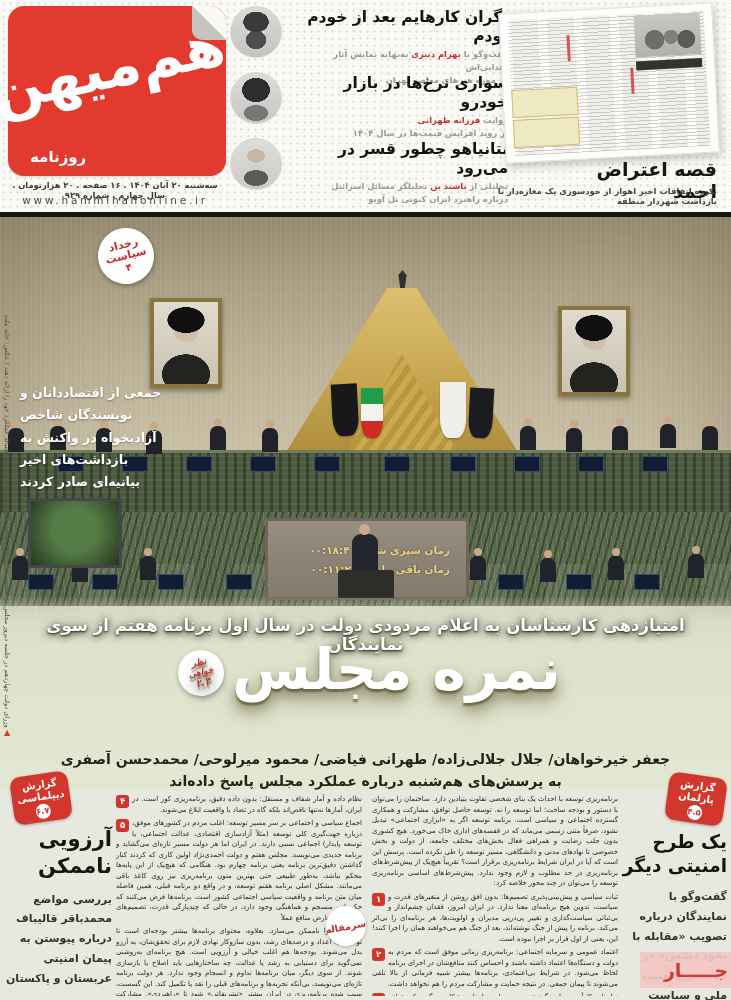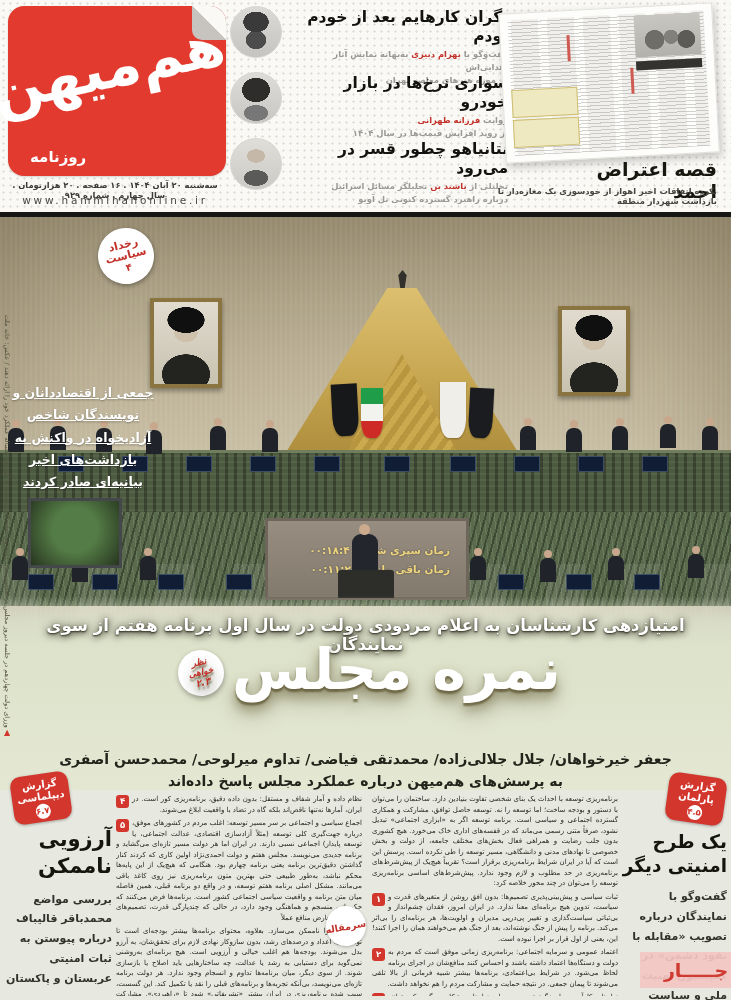--- a/index.html
+++ b/index.html
@@ -107,22 +107,22 @@
   .fade{position:absolute;left:0;top:384px;width:731px;height:194px;
         background:linear-gradient(180deg,rgba(218,223,202,0) 0%,rgba(218,223,202,.92) 14%,#dde2ca 26%,#e4e8d3 100%);}
 
   
   .ev-badge{position:absolute;left:98px;top:16px;width:56px;height:56px;border-radius:50%;background:#fff;
             transform:rotate(-14deg);box-shadow:0 2px 5px rgba(0,0,0,.35);display:flex;flex-direction:column;
             align-items:center;justify-content:center;color:#c2322a;font-weight:bold;font-size:11px;line-height:1.05;}
   .ev-badge .bnum{font-size:10px;margin-top:1px;}
   .ev-head{position:absolute;left:10px;top:42px;width:148px;text-align:right;font-size:27px;font-weight:bold;
            color:#fff;line-height:1.32;white-space:pre-line;text-shadow:0 1px 3px rgba(0,0,0,.35);}
-  .ev-deck{position:absolute;left:12px;top:170px;width:142px;text-align:center;font-size:12.5px;font-weight:bold;
-           color:#fff;line-height:1.78;text-shadow:0 1px 2px rgba(0,0,0,.35);text-decoration:underline;}
+  .ev-deck{position:absolute;left:20px;top:170px;width:142px;text-align:left;font-size:12.5px;font-weight:bold;
+           color:#fff;line-height:1.78;text-shadow:0 1px 2px rgba(0,0,0,.35);}
   .ph-caption{position:absolute;left:12px;top:64px;width:460px;transform:rotate(90deg);transform-origin:0 0;
            font-size:6.6px;color:#55513f;letter-spacing:.2px;}
   .ph-caption .mark{color:#d3342b;font-size:8px;}
 
   .kicker{position:absolute;left:3%;top:404px;width:94%;text-align:center;font-size:16.5px;font-weight:bold;color:#fff;
           text-shadow:0 1px 2px #2e2b1c,0 2px 6px rgba(46,43,28,.85),0 0 10px rgba(46,43,28,.5);}
   .mainline{position:absolute;left:0;top:428px;width:100%;text-align:center;font-size:57px;font-weight:bold;color:#fff;line-height:1.05;
           text-shadow:0 3px 2px rgba(92,84,48,.75),0 7px 12px rgba(92,84,48,.55),0 12px 20px rgba(92,84,48,.35);}
   .poll-badge{display:inline-flex;flex-direction:column;align-items:center;justify-content:center;vertical-align:middle;
           width:46px;height:46px;border-radius:50%;background:#fff;margin:0 8px;transform:rotate(-12deg);
@@ -199,21 +199,21 @@
         </div>
       </div>
       <div class="story">
         <span class="face face-c">
             <span class="arc"></span>
           </span>
         <div class="story-text">
           <div class="story-title">نتانیاهو چطور قسر در می‌رود</div>
           <div class="story-sub">
             <span>تحلیلی از </span><span class="red-name">باشند بن</span><span> تحلیلگر مسائل اسرائیل</span><br>
-            <span>درباره راهبرد گسترده کنونی تل آویو</span>
+            <span>درباره راهبرد ایران کنونی تل آویو</span>
           </div>
         </div>
       </div>
     </div>
 
     <div class="clip">
       <div class="clip-cols"></div>
       <div class="clip-photo"></div>
       <div class="clip-head"></div>
       <div class="clip-mark1"></div>
@@ -303,36 +303,36 @@
 
     <div class="kicker">امتیازدهی کارشناسان به اعلام مردودی دولت در سال اول برنامه هفتم از سوی نمایندگان</div>
     <div class="mainline">
       <span>نمره مجلس</span><span class="poll-badge">
           <i>نظر</i>
           <i>خواهی</i>
           <i class="pnum">۲.۳</i>
         </span>
     </div>
     <div class="deck2">
-      <span>جعفر خیرخواهان/ جلال جلالی‌زاده/ محمدتقی فیاضی/ تداوم میرلوحی/ محمدحسن آصفری</span><br>
-      <span>به پرسش‌های هم‌میهن درباره عملکرد مجلس پاسخ داده‌اند</span>
+      <span>جعفر خیرخواهان/ جلال جلالی‌زاده/ طهرانی فیاضی/ محمود میرلوحی/ محمدحسن آصفری</span><br>
+      <span>به پرسش‌های هم‌شنبه درباره عملکرد مجلس پاسخ داده‌اند</span>
     </div>
   </div>
 
   <div class="bottom">
 
     <div class="col-left">
       <div class="side-badge">
         <span>گزارش</span><br>
         <span>دیپلماسی</span>
         <span class="snum">۶.۷</span>
       </div>
       <div class="side-title">آرزویی
 ناممکن</div>
-      <div class="side-desc">بررسی مواضع محمدباقر قالیباف درباره پیوستن به ثبات امنیتی عربستان و پاکستان</div>
+      <div class="side-desc">بررسی مواضع محمدباقر قالیباف درباره پیوستن به پیمان امنیتی عربستان و پاکستان</div>
     </div>
 
     <div class="col-right">
       <div class="side-badge">
         <span>گزارش</span><br>
         <span>پارلمان</span>
         <span class="snum">۴.۵</span>
       </div>
       <div class="side-title">یک طرح
 امنیتی دیگر</div>

